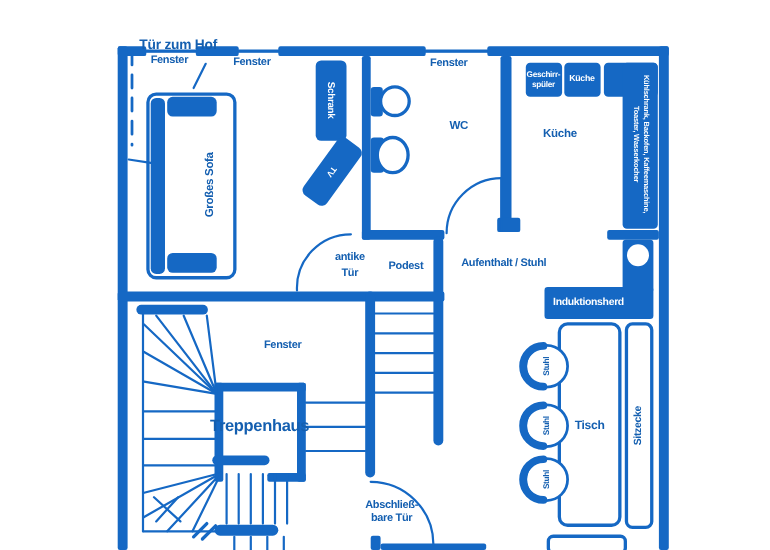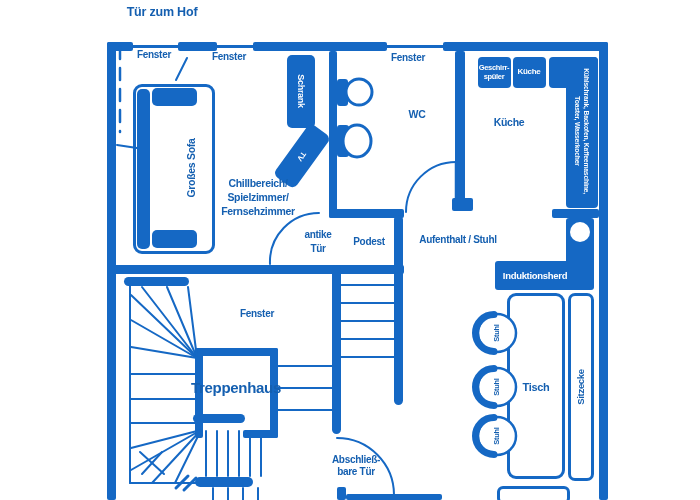--- a/index.html
+++ b/index.html
@@ -146,31 +146,26 @@
     <g transform="translate(497,387)">
       <circle r="19" fill="#fff" stroke-width="2.5"></circle>
       <path d="M -3 -18.5 A 18.5 18.5 0 0 0 -3 18.5" stroke-width="7"></path>
     </g>
     <g transform="translate(497,436)">
       <circle r="19" fill="#fff" stroke-width="2.5"></circle>
       <path d="M -3 -18.5 A 18.5 18.5 0 0 0 -3 18.5" stroke-width="7"></path>
     </g>
   </svg>
 
-  <div class="lbl" style="left:162px;top:12px;font-size:12.5px;letter-spacing:-0.2px">Tür zum Hof</div>
+  <div class="lbl" style="left:162px;top:41px;font-size:12.5px;letter-spacing:-0.2px">Tür zum Hof</div>
   <div class="lbl" style="left:154px;top:55px">Fenster</div>
   <div class="lbl" style="left:229px;top:57px">Fenster</div>
   <div class="lbl" style="left:408px;top:58px">Fenster</div>
   <div class="lbl" style="left:417px;top:114px;font-size:10.5px">WC</div>
   <div class="lbl" style="left:509px;top:122px;font-size:10.5px">Küche</div>
-  <div class="lbl" style="left:258px;top:197px;font-size:10.5px">
-    <span style="display:block">Chillbereich/</span>
-    <span style="display:block">Spielzimmer/</span>
-    <span style="display:block">Fernsehzimmer</span>
-  </div>
   <div class="lbl" style="left:318px;top:241px">
     <span style="display:block">antike</span>
     <span style="display:block">Tür</span>
   </div>
   <div class="lbl" style="left:369px;top:242px">Podest</div>
   <div class="lbl" style="left:458px;top:240px">Aufenthalt / Stuhl</div>
   <div class="lbl" style="left:257px;top:314px">Fenster</div>
   <div class="lbl" style="left:236px;top:388px;font-size:15px">Treppenhaus</div>
   <div class="lbl" style="left:356px;top:466px;line-height:1.2">
     <span style="display:block">Abschließ-</span>

